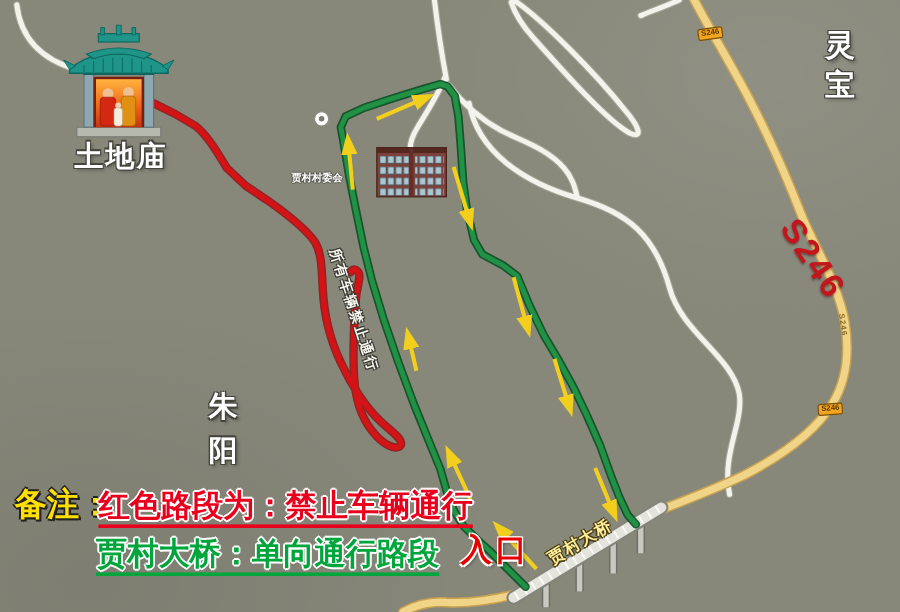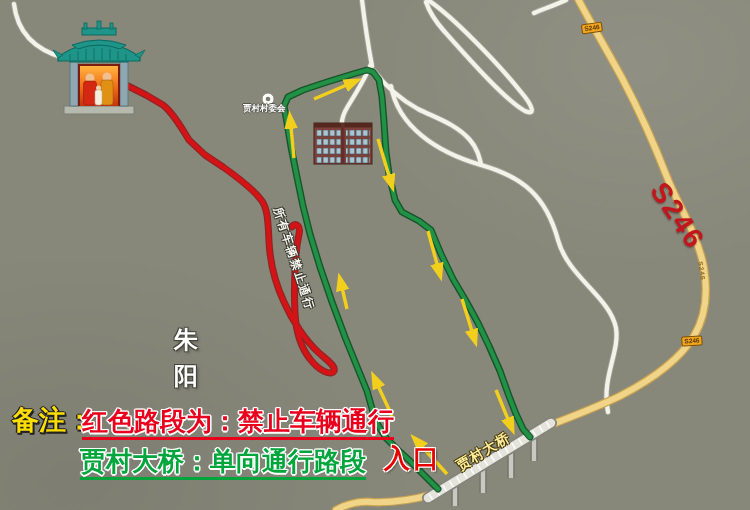--- a/index.html
+++ b/index.html
@@ -35,20 +35,21 @@
     position:absolute;background:#f2a51f;border:1px solid #7a4f08;border-radius:2px;
     color:#5a3a06;font-size:6.5px;font-weight:bold;padding:0 2px;line-height:8px;
   }
   .bridge-lbl{
     color:#ffee9a;font-size:13.5px;letter-spacing:1.5px;
     text-shadow:1px 1px 0 #4a3c10,-1px -1px 0 #4a3c10,-1px 1px 0 #4a3c10,1px -1px 0 #4a3c10;
   }
   .poi-lbl{
     font-size:8.5px;color:#fff;font-weight:bold;
     text-shadow:1px 0 0 #55554d,-1px 0 0 #55554d,0 1px 0 #55554d,0 -1px 0 #55554d;
+    margin-top:40px;
   }
   .legend-note{
     color:#ffdf00;font-size:27px;
     text-shadow:1.5px 0 0 #222,-1.5px 0 0 #222,0 1.5px 0 #222,0 -1.5px 0 #222,2px 2px 0 #222;
   }
   .outline-white{
     text-shadow:-1.5px 0 0 #fff,1.5px 0 0 #fff,0 -1.5px 0 #fff,0 1.5px 0 #fff,
                 -1px -1px 0 #fff,1px -1px 0 #fff,-1px 1px 0 #fff,1px 1px 0 #fff;
     text-align:center;
   }
@@ -160,21 +161,23 @@
       <rect x="316.5" y="130" width="24" height="33" fill="url(#winp)"></rect>
       <rect x="346" y="130" width="24" height="33" fill="url(#winp)"></rect>
     </g>
 
     <g>
       <circle cx="268" cy="99" r="6" fill="#fdfdfa" stroke="#8b8b83"></circle>
       <circle cx="268" cy="99" r="2.3" fill="#7b7b72"></circle>
     </g>
   </svg>
 
-
+  <div class="lbl white-lbl" style="left:62px;top:118px;font-size:24px;letter-spacing:2px;">土地庙</div>
+
+  <div class="lbl white-lbl vert" style="left:686px;top:22px;width:28px;font-size:25px;line-height:33px;">灵宝</div>
 
   <div class="lbl white-lbl vert" style="left:172px;top:322px;width:28px;font-size:24px;line-height:36px;">朱阳</div>
 
 
   <div class="lbl poi-lbl" style="left:243px;top:104px;">贾村村委会</div>
 
   <div class="lbl centered bridge-lbl" style="left:484px;top:452px;transform:translate(-50%,-50%) rotate(-31deg);">贾村大桥</div>
 
   <div class="lbl red-lbl" style="left:384px;top:444px;font-size:26px;letter-spacing:3px;">入口</div>
 

